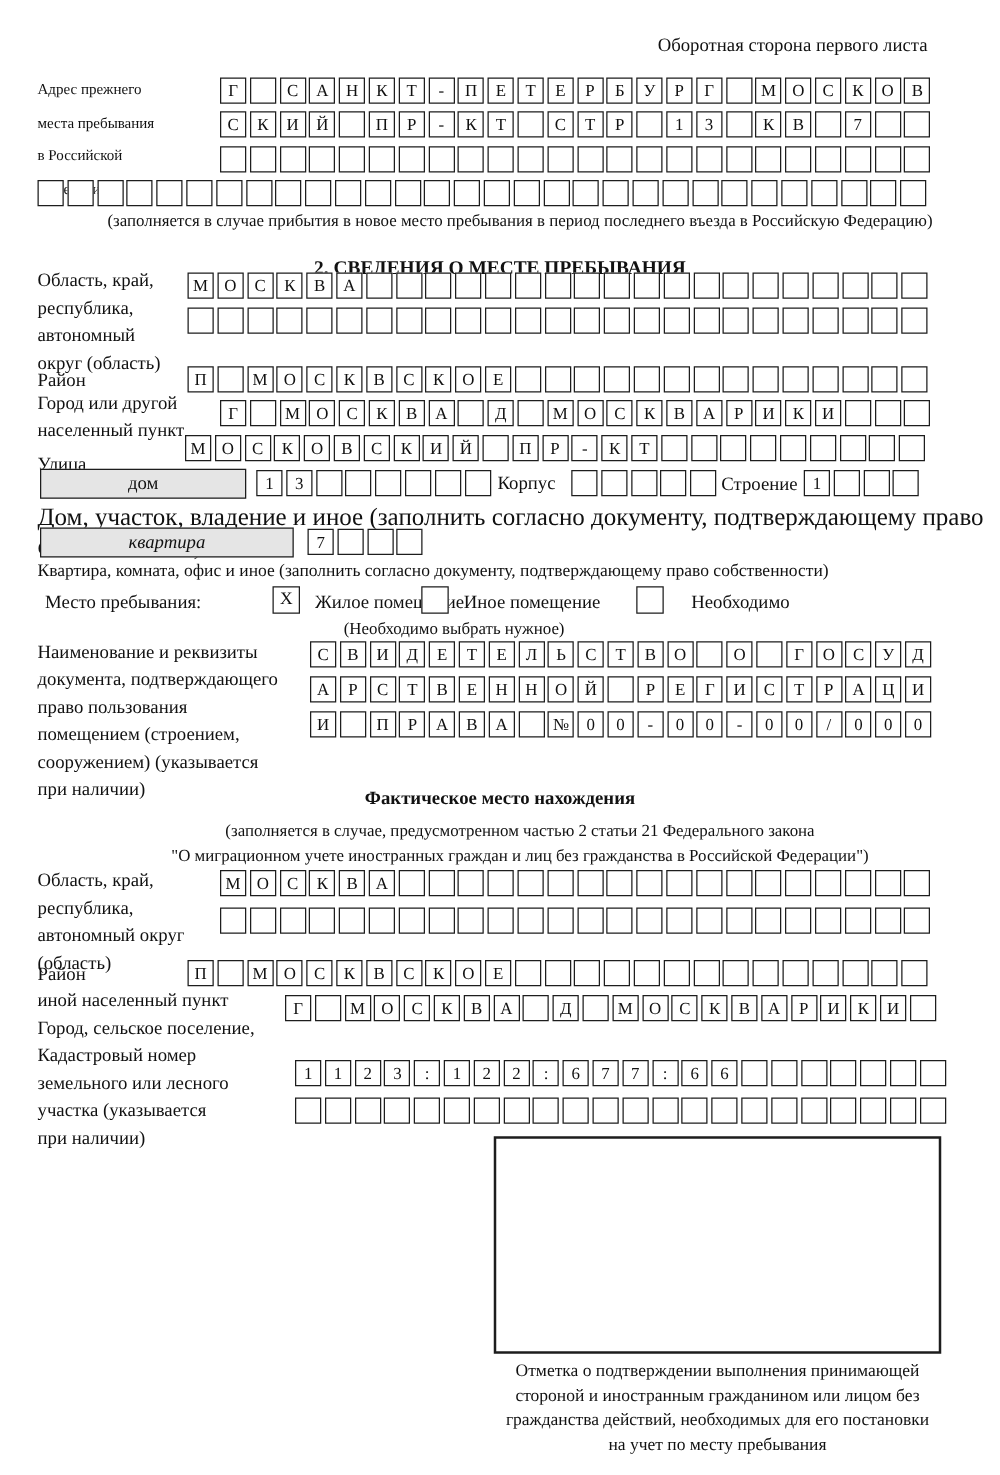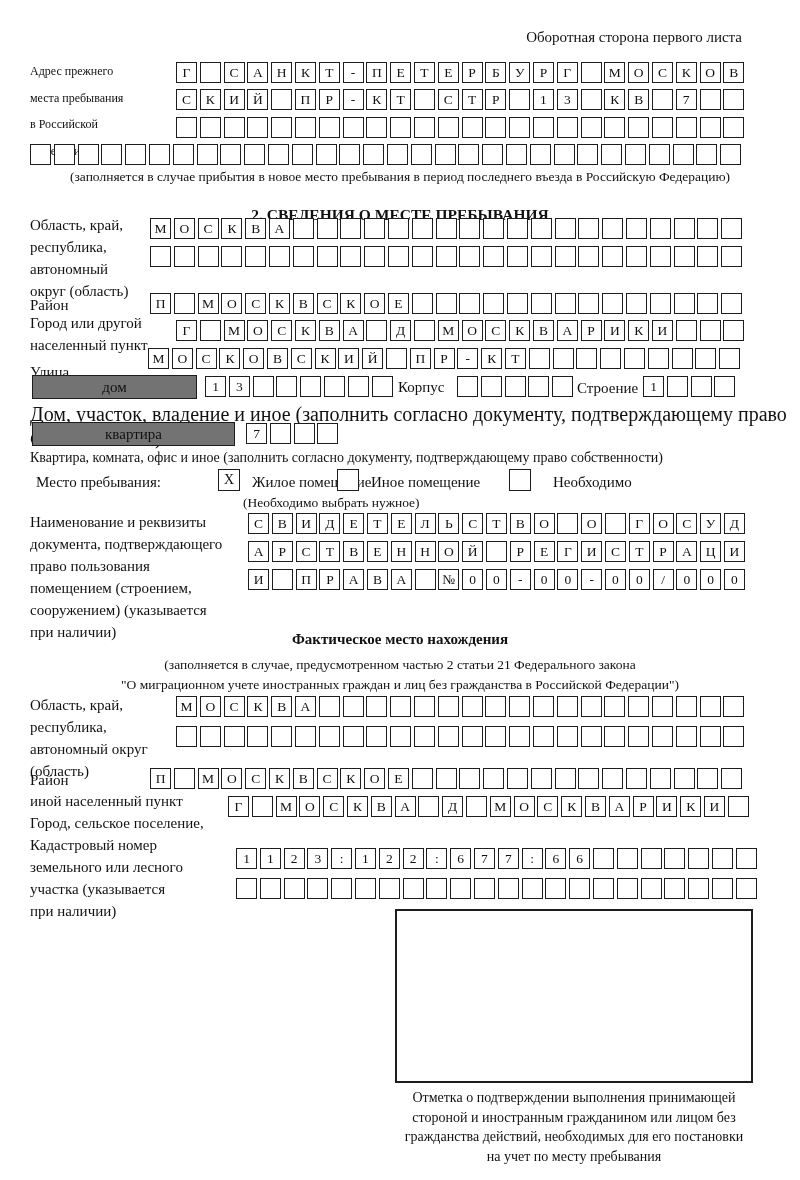--- a/index.html
+++ b/index.html
@@ -12,27 +12,27 @@
   .abs { position:absolute; }
   .cells { display:flex; gap:2.8px; }
   .cell {
     width:21px; height:21px; flex:0 0 auto;
     border:1.6px solid #1d1d1d; background:#fff;
     display:flex; align-items:center; justify-content:center;
     font-size:13.5px; line-height:1;
   }
   .lbl { font-size:15px; line-height:22px; }
   .lbl-wide { font-size:12px; line-height:26.5px; }
-  .note { font-size:13.5px; }
+  .note { font-size:13.5px;padding-left:32px; }
   .center { left:0; width:800px; text-align:center; }
   .bold { font-weight:bold; }
   .widebox {
     border:1.6px solid #1d1d1d; height:24px;
     display:flex; align-items:center; justify-content:center;
-    font-size:15px; background:#737373;
+    font-size:15px; background:#e5e5e5;
   }
   .chk {
     width:22px; height:22px; border:1.6px solid #1d1d1d; background:#fff;
     display:flex; align-items:center; justify-content:center;
     font-size:14px;
   }
   .stampbox { border:2px solid #1d1d1d; background:#fff; }
   .capline { font-size:14px; line-height:19.5px; text-align:center; }
 </style>
 </head>
@@ -331,21 +331,21 @@
   </div>
 <div class="abs lbl" style="left:577px; top:377px;">Строение</div>
 <div class="abs cells" style="left:643px; top:376px;">
     <span class="cell">1</span>
     <span class="cell"></span>
     <span class="cell"></span>
     <span class="cell"></span>
   </div>
 <div class="abs" style="left:30px; top:403px; font-size:20px;">Дом, участок, владение и иное (заполнить согласно документу, подтверждающему право собственности)</div>
 
-<div class="abs widebox" style="left:32px; top:422px; width:203px;">квартира</div>
+<div class="abs widebox" style="left:32px; top:422px; width:203px;font-style:italic;">квартира</div>
 <div class="abs cells" style="left:246px; top:423px;">
     <span class="cell">7</span>
     <span class="cell"></span>
     <span class="cell"></span>
     <span class="cell"></span>
   </div>
 <div class="abs" style="left:30px; top:450px; font-size:14px;">Квартира, комната, офис и иное (заполнить согласно документу, подтверждающему право собственности)</div>
 
 <div class="abs lbl" style="left:36px; top:471px;">Место пребывания:</div>
 <div class="abs chk" style="left:218px; top:469px;">X</div>

